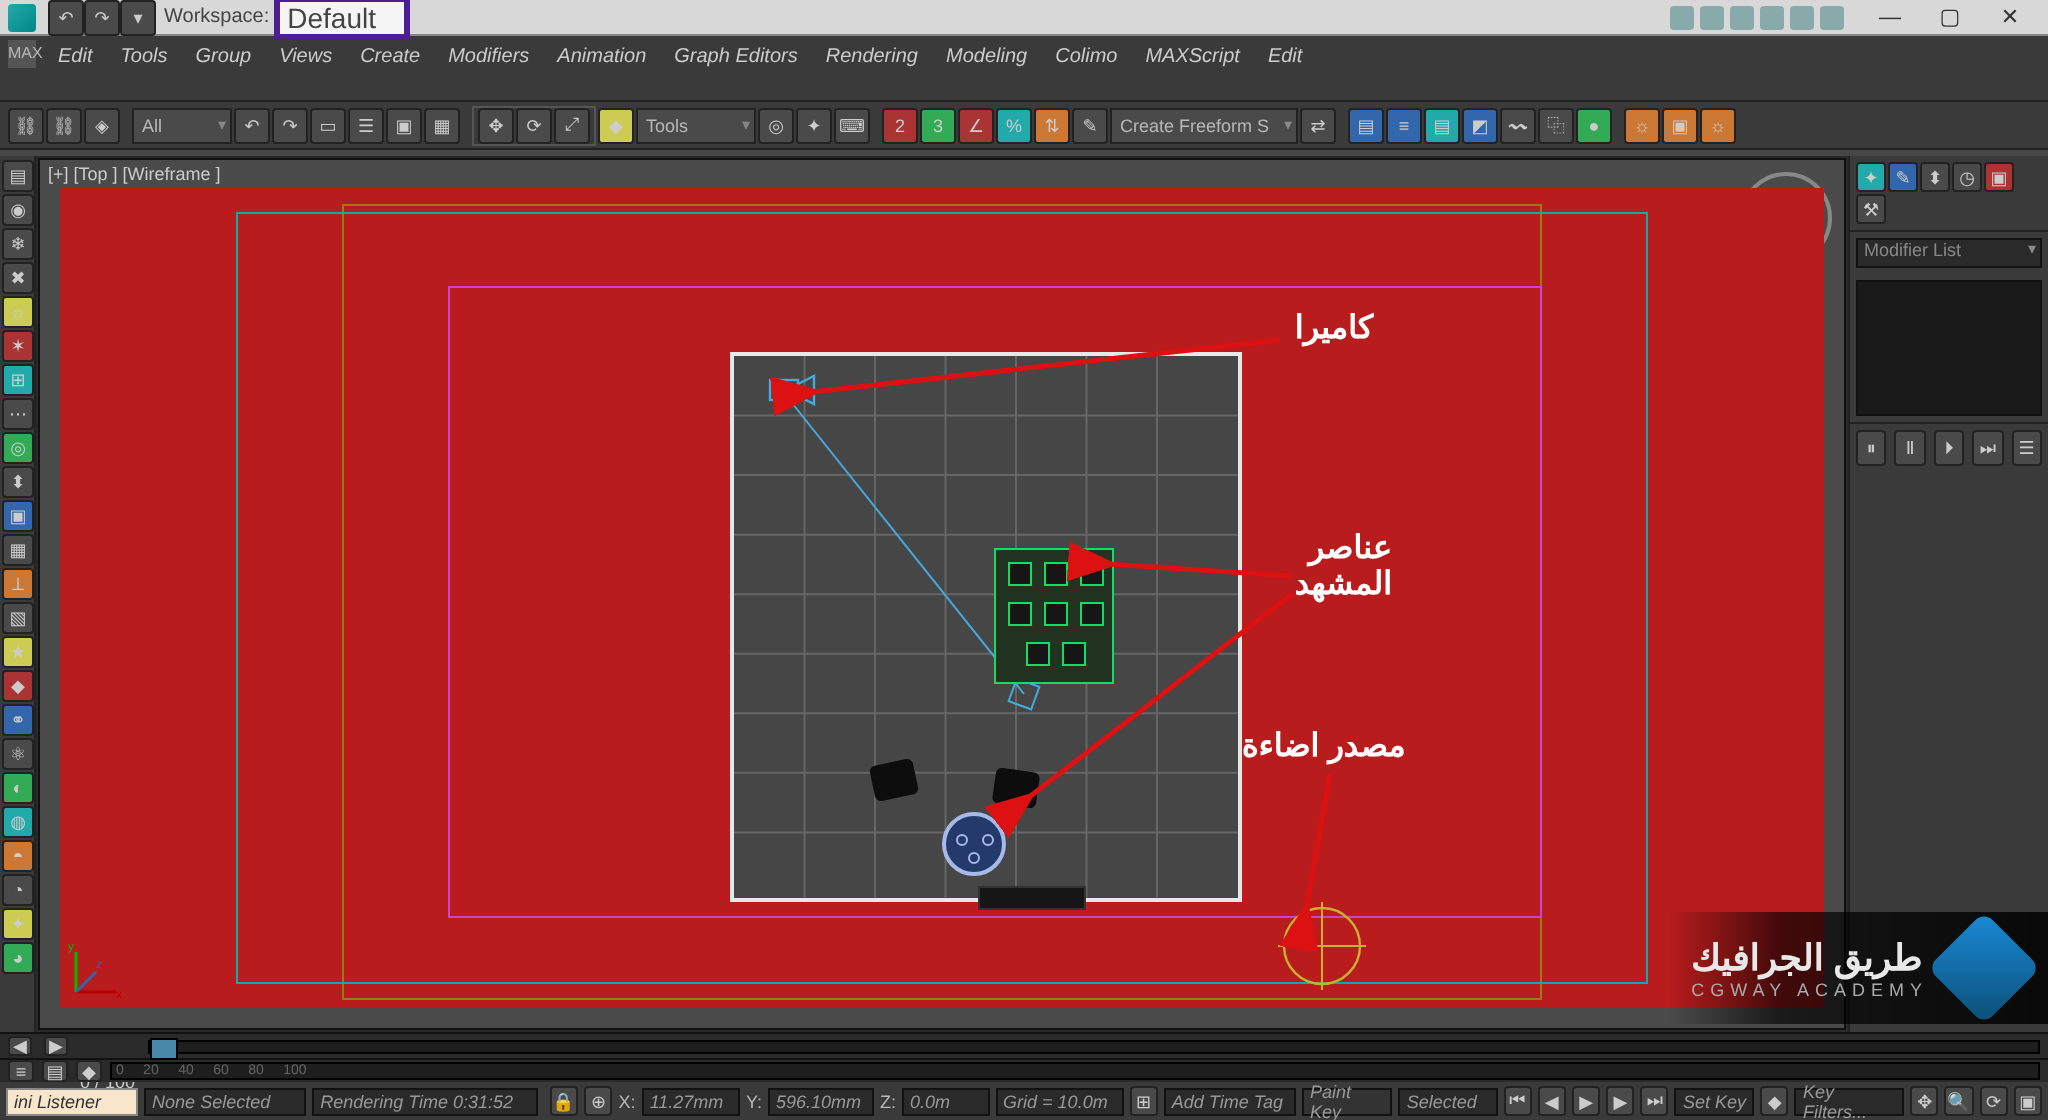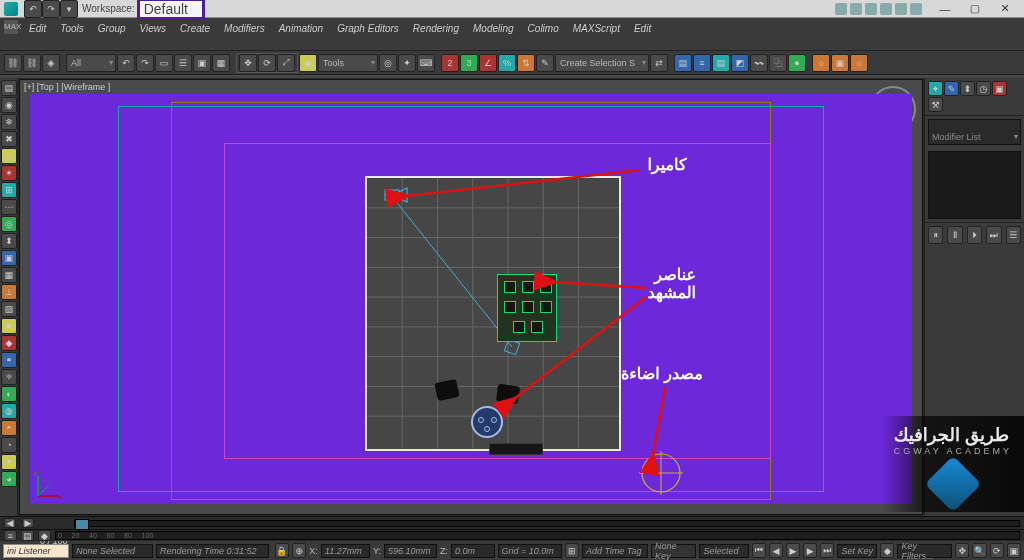--- a/index.html
+++ b/index.html
@@ -39,34 +39,34 @@
   .ribbon .rtab { color:#ccc; }
   .ribbon .rtab.active { color:#fff; }
   .ribbon .rarrow { font-size:10px; color:#888; margin-left:auto; margin-right:4px;}
 
   
   .main { position:absolute; top:78px; left:0; right:0; bottom:44px; display:flex; background:#2a2a2a; }
   .lefttools { width:18px; background:#3a3a3a; display:flex; flex-direction:column; gap:1px; padding:2px 1px; border-right:1px solid #222;}
   .lefttools .tbtn { width:16px; height:16px; }
   .viewport-wrap { flex:1; position:relative; background:#4a4a4a; border:1px solid #111; margin:1px;}
   .vp-label { position:absolute; top:2px; left:4px; font-size:9px; color:#ccc; }
-  .viewport { position:absolute; top:14px; left:10px; right:10px; bottom:10px; background:#6d28d9; }
+  .viewport { position:absolute; top:14px; left:10px; right:10px; bottom:10px; background:#b91c1c; }
 
   
   .rect { position:absolute; border:1px solid; }
 
   
   .viewcube { position:absolute; top:6px; right:6px; width:46px; height:46px; border:2px solid #888; border-radius:50%; display:flex; align-items:center; justify-content:center;}
   .viewcube .inner { width:22px; height:22px; background:#8b8b8b; border:1px solid #bbb; }
 
   
   .rightpanel { width:100px; background:#3a3a3a; border-left:1px solid #222; display:flex; flex-direction:column;}
   .rp-row { display:flex; gap:1px; padding:3px; border-bottom:1px solid #222; flex-wrap:wrap;}
   .rp-row .tbtn { width:15px; height:15px;}
-  .rp-dd { margin:3px; height:15px; background:#2a2a2a; border:1px solid #111; font-size:9px; padding:12px 3px; position:relative; color:#888;}
+  .rp-dd { margin:3px; height:15px; background:#2a2a2a; border:1px solid #111; font-size:9px; padding:0 3px; position:relative; color:#888;}
   .rp-dd::after{content:"▾"; position:absolute; right:2px; font-size:8px;}
   .rp-list { margin:3px; height:68px; background:#1a1a1a; border:1px solid #111;}
   .rp-btns { display:flex; justify-content:center; gap:4px; padding:3px; border-top:1px solid #222;}
 
   
   .bottom { position:absolute; left:0; right:0; bottom:0; height:44px; background:#3a3a3a; border-top:1px solid #111; display:flex; flex-direction:column; font-size:9px;}
   .trackbar { height:12px; background:#2a2a2a; display:flex; align-items:center; padding:0 4px; gap:6px;}
   .trackbar .frame { color:#ccc;margin-top:35px;}
   .trackline { flex:1; height:7px; background:#1e1e1e; border:1px solid #000; position:relative;}
   .trackline .marker { position:absolute; left:0; top:-2px; width:14px; height:11px; background:#4a88aa; border:1px solid #000;}
@@ -77,21 +77,21 @@
   .statusrow .field { height:14px; background:#2a2a2a; border:1px solid #111; padding:0 3px; display:flex; align-items:center; color:#999;font-style:italic;}
   .statusrow .mini-listener { width:70px; background:#f7e6cc; color:#333; border:1px solid #888;}
   .statusrow .tbtn { width:15px; height:15px;}
 
   
   .room { position:absolute; border:2px solid #e8e8e8; background:#464646;}
   .grid line { stroke:#666; stroke-width:1;}
   .anno { position:absolute; color:#fff; font-size:16px; font-weight:bold; direction:rtl; text-align:right; line-height:1.1; }
   .arrow { position:absolute; }
 
-  .logo-overlay { position:absolute; right:0; bottom:48px; display:flex; align-items:center; gap:8px; padding:8px 12px; background:linear-gradient(90deg, rgba(0,0,0,0) 0%, rgba(0,0,0,.65) 30%, rgba(0,0,0,.85) 100%);flex-direction:column;}
+  .logo-overlay { position:absolute; right:0; bottom:48px; display:flex; align-items:center; gap:8px; padding:8px 12px; background:linear-gradient(90deg, rgba(0,0,0,0) 0%, rgba(0,0,0,.65) 30%, rgba(0,0,0,.85) 100%);}
   .logo-overlay .txt { color:#e8e8e8; font-size:18px; font-weight:600; direction:rtl; letter-spacing:.5px;}
   .logo-overlay .sub { color:#aaa; font-size:9px; letter-spacing:3px; display:block;}
   .logo-overlay .diamond { width:40px; height:40px; transform:rotate(45deg); background:linear-gradient(135deg,#1a8bd8,#0b4e75); border-radius:6px;}
 
   
   .worldaxis { position:absolute; left:4px; bottom:4px; width:28px; height:28px; }
 </style>
 </head>
 <body>
 
@@ -158,21 +158,21 @@
   <div class="tbtn">◎</div>
   <div class="tbtn">✦</div>
   <div class="tbtn">⌨</div>
   <div class="tsep"></div>
   <div class="tbtn accent-red">2</div>
   <div class="tbtn accent-green">3</div>
   <div class="tbtn accent-red">∠</div>
   <div class="tbtn accent-cyan">%</div>
   <div class="tbtn accent-orange">⇅</div>
   <div class="tbtn">✎</div>
-  <div class="tdd" style="width:94px">Create Selection S</div>
+  <div class="tdd" style="width:94px">Create Freeform S</div>
   <div class="tbtn">⇄</div>
   <div class="tsep"></div>
   <div class="tbtn accent-blue">▤</div>
   <div class="tbtn accent-blue">≡</div>
   <div class="tbtn accent-cyan">▤</div>
   <div class="tbtn accent-blue">◩</div>
   <div class="tbtn">〰</div>
   <div class="tbtn">⿻</div>
   <div class="tbtn accent-green">●</div>
   <div class="tsep"></div>
@@ -385,21 +385,21 @@
     <div class="tbtn">⊕</div>
     <span>X:</span>
     <div class="field" style="width:52px">11.27mm</div>
     <span>Y:</span>
     <div class="field" style="width:56px">596.10mm</div>
     <span>Z:</span>
     <div class="field" style="width:46px">0.0m</div>
     <div class="field" style="width:68px">Grid = 10.0m</div>
     <div class="tbtn">⊞</div>
     <div class="field" style="width:70px">Add Time Tag</div>
-    <div class="field" style="width:48px; background:#333">None Key</div>
+    <div class="field" style="width:48px; background:#333">Paint Key</div>
     <div class="field" style="width:52px">Selected</div>
     <div class="tbtn">⏮</div>
     <div class="tbtn">◀</div>
     <div class="tbtn">▶</div>
     <div class="tbtn">▶</div>
     <div class="tbtn">⏭</div>
     <div class="field" style="width:42px">Set Key</div>
     <div class="tbtn">◆</div>
     <div class="field" style="width:58px">Key Filters...</div>
     <div class="tbtn">✥</div>

